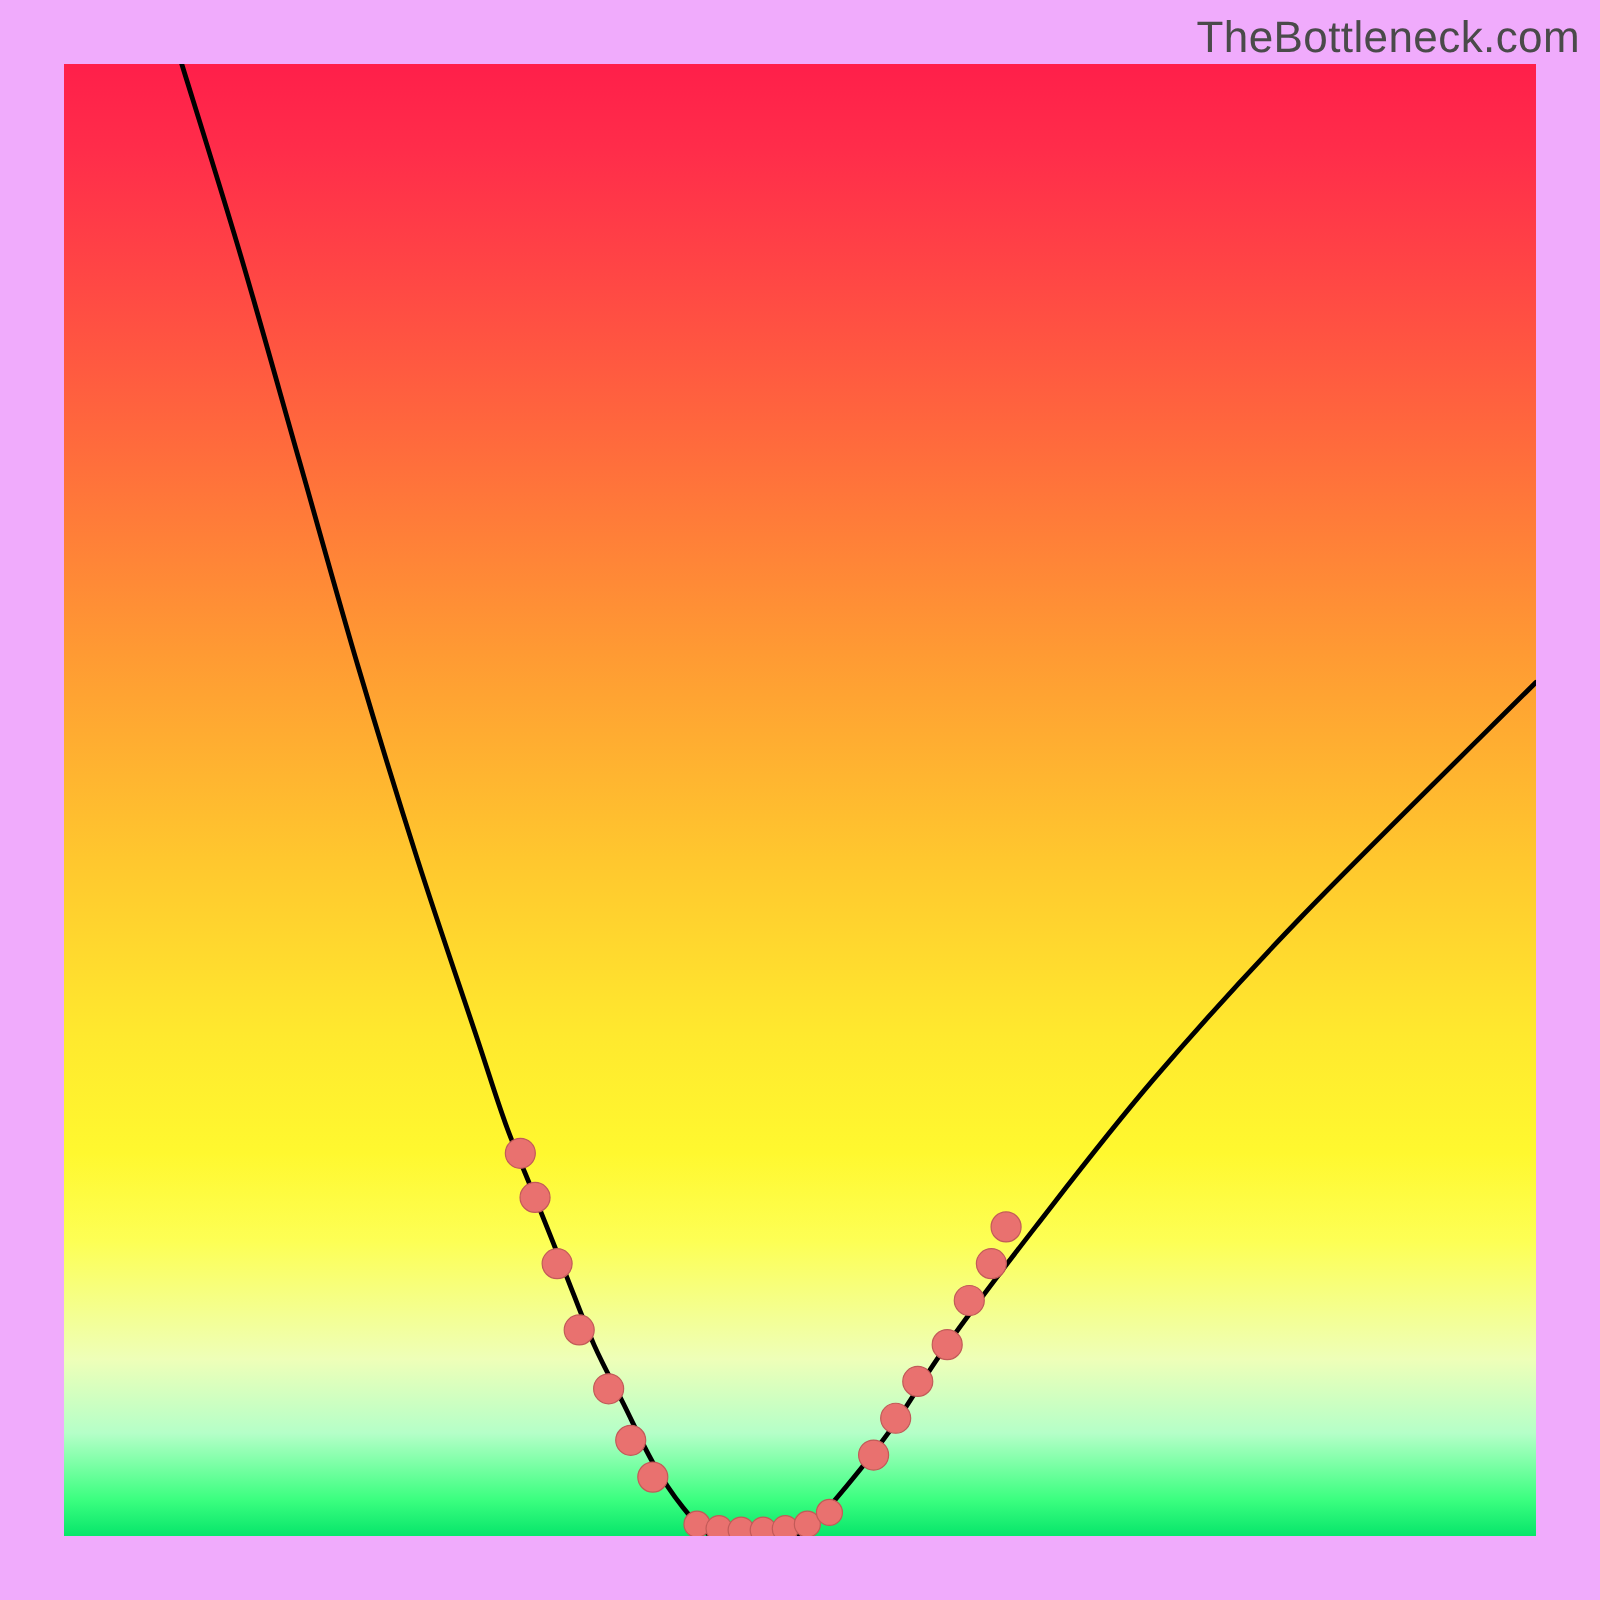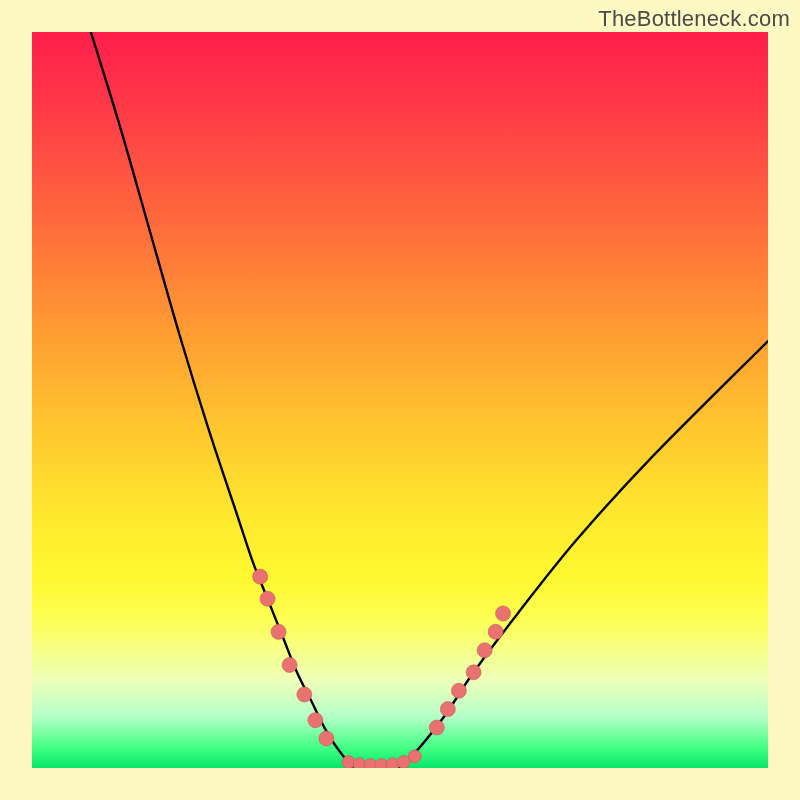--- a/index.html
+++ b/index.html
@@ -10,21 +10,21 @@
     overflow: hidden;
     background: #000;
     font-family: Arial, Helvetica, sans-serif;
   }
   .frame {
     position: absolute;
     left: 0;
     top: 0;
     width: 800px;
     height: 800px;
-    background: #fef9c3;
+    background: #f0abfc;
   }
   .plot-area {
     position: absolute;
     left: 32px;
     top: 32px;
     width: 736px;
     height: 736px;
     background: linear-gradient(to bottom,
       #ff1f4a 0%,
       #ff2d4a 6%,

